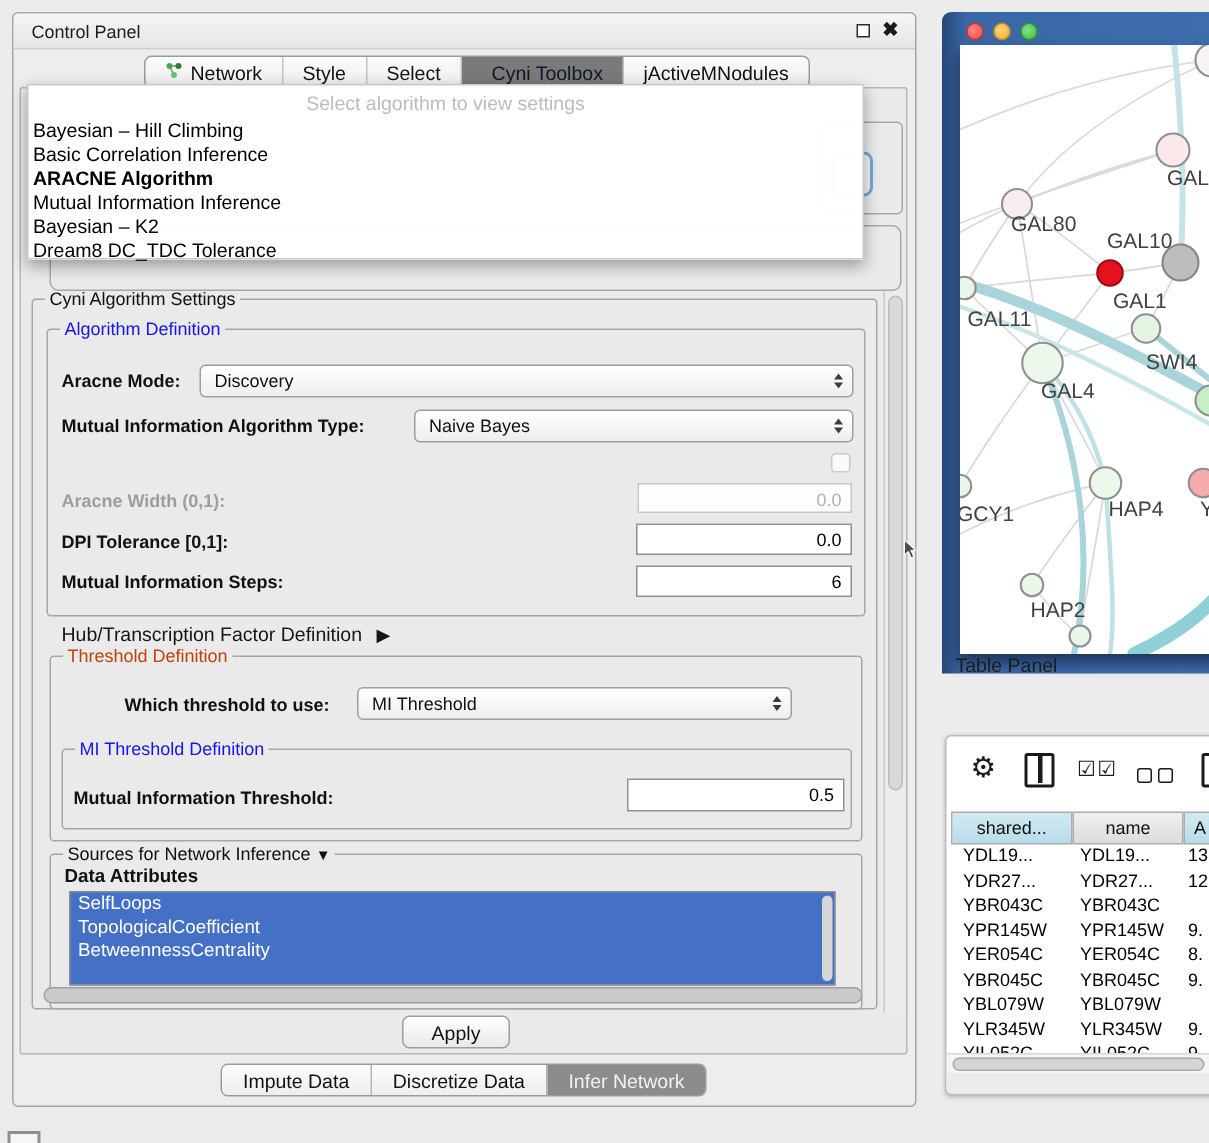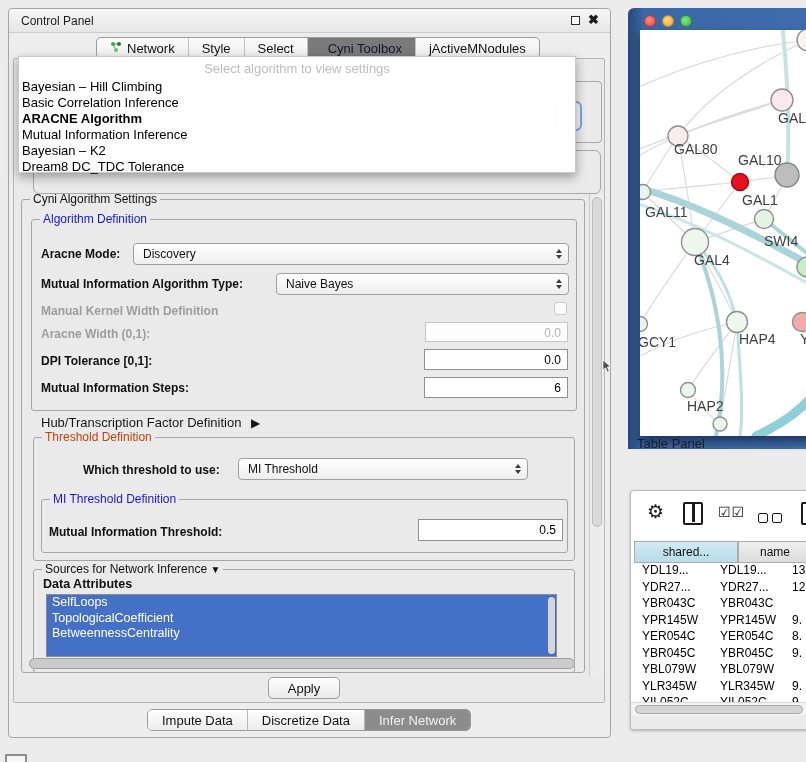--- a/index.html
+++ b/index.html
@@ -181,21 +181,20 @@
       </span>
   </div>
   <div class="abs lbl" style="left:32px; top:268px;">Mutual Information Algorithm Type:</div>
   <div class="abs combo" style="left:267px; top:264px; width:293px;">
     <span class="combo-text">Naive Bayes</span>
     <span class="spin">
         <span class="tri-up"></span>
         <span class="tri-down"></span>
       </span>
   </div>
-  <div class="abs lbl dis" style="left:32px; top:295px;">Manual Kernel Width Definition</div>
   <div class="abs checkbox" style="left:545px; top:293px;"></div>
   <div class="abs lbl dis" style="left:32px; top:318px;">Aracne Width (0,1):</div>
   <div class="abs field dis" style="left:416px; top:313px; width:143px; height:20px;">0.0</div>
   <div class="abs lbl" style="left:32px; top:345px;">DPI Tolerance [0,1]:</div>
   <div class="abs field" style="left:415px; top:340px; width:144px; height:21px;">0.0</div>
   <div class="abs lbl" style="left:32px; top:372px;">Mutual Information Steps:</div>
   <div class="abs field" style="left:415px; top:368px; width:144px; height:21px;">6</div>
 
   <div class="abs" style="left:32px; top:406px; font-size:13px; color:#161616;">
     <span>Hub/Transcription Factor Definition</span>
@@ -340,21 +339,21 @@
 
   <div class="abs gear" style="left:16px; top:9px;">⚙</div>
   <div class="abs cols-icon" style="left:52px; top:11px;"></div>
   <div class="abs chk" style="left:87px; top:13px;">☑☑</div>
   <div class="abs" style="left:127px; top:18px;">
     <span class="unchk"></span><span class="unchk"></span>
   </div>
   <div class="abs file-icon" style="left:170px; top:11px;"></div>
 
   <div class="abs" style="left:3px; top:50px; display:flex;">
-    <div class="th blue" style="width:104px;">shared...</div>
+    <div class="th blue" style="width:81px;">shared...</div>
     <div class="th gray" style="width:74px;">name</div>
     <div class="th blue" style="width:45px; text-align:left; padding-left:6px;">A</div>
   </div>
 
   <div class="abs" style="left:3px; top:72px; width:196px; height:139px; overflow:hidden;">
     <div class="trow">
         <div class="tc1">YDL19...</div>
         <div class="tc2">YDL19...</div>
         <div class="tc3">13</div>
       </div>

